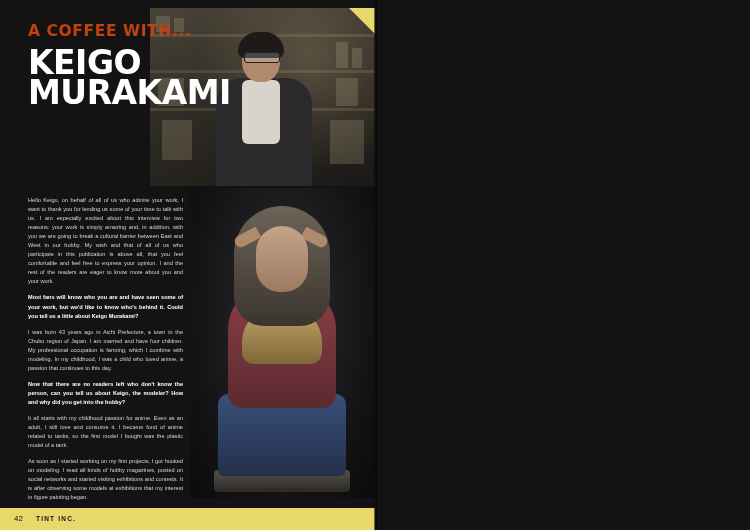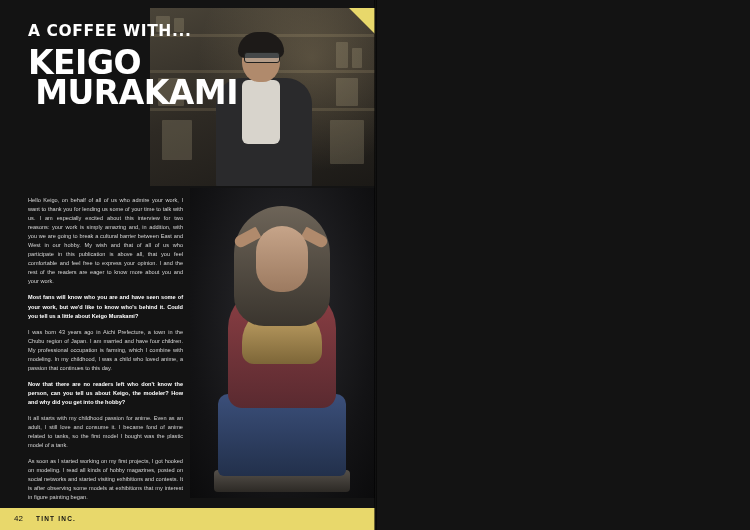--- a/index.html
+++ b/index.html
@@ -40,34 +40,34 @@
   .title-block {
     position: absolute;
     left: 28px; top: 22px;
     width: 210px;
     z-index: 12;
   }
   .kicker {
     font-size: 15.5px;
     font-weight: bold;
     letter-spacing: 0.6px;
-    color: #ffffff;
+    color: #c2410c;
     margin: 0 0 8px 0;
     font-family: "DejaVu Sans", sans-serif;
   }
   .bigname {
     font-size: 33px;
     line-height: 0.92;
     font-weight: bold;
     color: #ffffff;
     letter-spacing: -0.5px;
     margin: 0;
     font-family: "DejaVu Sans", sans-serif;
   }
-  .bigname .l2 { display: block; text-align: right; }
+  .bigname .l2 { display: block; }
 
   
   .hero-photo {
     position: absolute;
     left: 150px; top: 8px;
     width: 225px; height: 178px;
     overflow: hidden;
     background: #2b2b2b;
     z-index: 8;
   }

